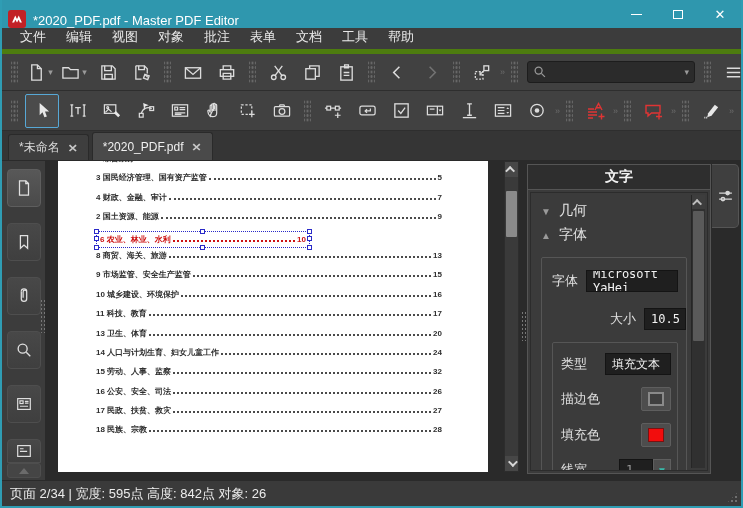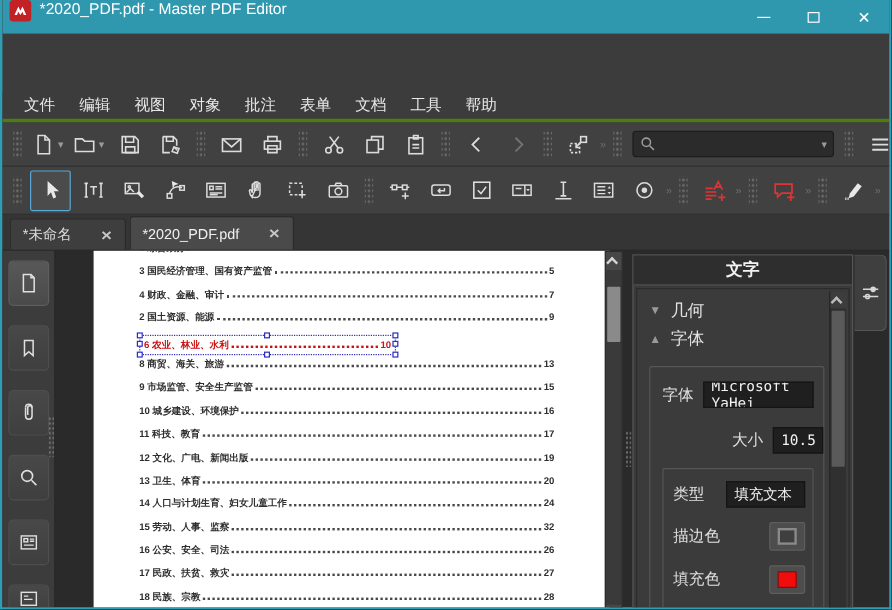--- a/index.html
+++ b/index.html
@@ -1,28 +1,28 @@
 <!DOCTYPE html>
 <html><head>
 <meta charset="utf-8">
 <style>
   * { box-sizing: border-box; margin: 0; padding: 0; }
   html,body { width:743px; height:508px; background:#1e1e1e; font-family:"Liberation Sans", sans-serif; }
   #app { width:743px; height:508px; border:2px solid #2f9db4; border-top:none; display:flex; flex-direction:column; background:#3c3c3c; overflow:hidden; }
 
   
-  .titlebar { height:28px; background:#2f97ae; display:flex; align-items:flex-start; padding:0 0 0 6px; flex:0 0 28px; }
+  .titlebar { height:28px; background:#2f97ae; display:flex; align-items:flex-end; padding:0 0 0 6px; flex:0 0 28px; }
   .app-logo { width:18px; height:18px; background:#c22126; border-radius:3px; display:flex; align-items:center; justify-content:center; margin-right:7px; }
   .title-text { color:#ffffff; font-size:13px; flex:1; }
   .win-btn { width:42px; height:28px; display:flex; align-items:center; justify-content:center; color:#fff; font-size:13px; cursor:default; }
   .min-glyph { width:11px; height:1px; background:#fff; display:inline-block; }
   .max-glyph { width:10px; height:9px; border:1px solid #fff; display:inline-block; }
 
   
-  .menubar { height:26px; background:#3c3c3c; border-bottom:3px solid #4d7c0f; display:flex; align-items:center; padding-left:8px; flex:0 0 26px;margin-top:48px; }
+  .menubar { height:26px; background:#3c3c3c; border-bottom:5px solid #4d7c0f; display:flex; align-items:flex-end; padding-left:8px; flex:0 0 26px; }
   .menu-item { color:#e8e8e8; font-size:13px; padding:3px 10px; }
 
   
   .toolbar { background:#414141; display:flex; align-items:center; border-bottom:1px solid #2e2e2e; }
   .tb1 { height:37px; flex:0 0 37px; padding:0 4px; }
   .tb2 { height:40px; flex:0 0 40px; padding:0 4px; }
   .grip { width:7px; height:24px; margin:0 5px;
     background-image:radial-gradient(circle, #686868 1px, transparent 1.4px);
     background-size:3.5px 4.5px; background-position:center; flex:0 0 7px;}
   .tbtn { height:30px; min-width:30px; display:flex; align-items:center; justify-content:center; border:1px solid transparent; border-radius:2px; margin:0 2px; position:relative; }
@@ -30,39 +30,39 @@
   .tbtn svg { display:block; }
   .caret { color:#9a9a9a; font-size:9px; margin-left:2px; }
   .dim { opacity:.32; }
   .ofl { color:#6d6d6d; font-size:9px; margin:0 1px; }
   .searchbox { width:168px; height:22px; background:#2b2b2b; border:1px solid #1d1d1d; border-radius:3px; display:flex; align-items:center; padding:0 5px; margin:0 4px; }
   .searchbox input { flex:1; background:transparent; border:none; outline:none; color:#ddd; font-size:12px; min-width:0; font-family:"Liberation Sans",sans-serif;}
   .searchbox .caret { margin-left:auto; }
 
   
   .tabbar { height:30px; background:#353535; display:flex; align-items:flex-end; padding-left:6px; flex:0 0 30px; border-bottom:1px solid #2a2a2a; }
-  .tab { height:26px; display:flex; align-items:center; gap:24px; padding:0 10px; background:#3e3e3e; border:1px solid #2a2a2a; border-bottom:none; border-radius:3px 3px 0 0; margin-right:3px; color:#dcdcdc; font-size:12px; }
+  .tab { height:26px; display:flex; align-items:center; gap:8px; padding:0 10px; background:#3e3e3e; border:1px solid #2a2a2a; border-bottom:none; border-radius:3px 3px 0 0; margin-right:3px; color:#dcdcdc; font-size:12px; }
   .tab.active { background:#4a4a4a; height:28px; color:#f0f0f0; }
   .tab-close { color:#c8c8c8; font-size:12px; font-weight:bold; transform:scaleY(.9); }
 
   
   .main { flex:1; display:flex; min-height:0; background:#2a2a2a; }
 
   
   .sidebar { width:44px; flex:0 0 44px; background:#3c3c3c; border-right:1px solid #2a2a2a; display:flex; flex-direction:column; align-items:center; padding-top:8px; position:relative; overflow:hidden; }
   .sbtn { width:34px; height:38px; border:1px solid #4e4e4e; border-radius:4px; background:linear-gradient(#484848,#3f3f3f); display:flex; align-items:center; justify-content:center; margin-bottom:16px; flex:0 0 38px; }
   .sbtn.active { background:linear-gradient(#585858,#4a4a4a); border-color:#5e5e5e; }
   .snav { width:34px; height:15px; border:1px solid #4e4e4e; border-radius:3px; background:#454545; display:flex; align-items:center; justify-content:center; margin-bottom:4px; flex:0 0 15px; }
   .tri-up { width:0; height:0; border-left:5px solid transparent; border-right:5px solid transparent; border-bottom:6px solid #6b6b6b; }
   .side-grip { position:absolute; right:0px; top:138px; width:5px; height:34px;
     background-image:radial-gradient(circle,#777 0.8px,transparent 1px); background-size:3px 4px; }
 
   
   .docarea { flex:1; position:relative; background:#2a2a2a; min-width:0; }
-  .page { position:absolute; left:32px; top:0; width:430px; height:311px; background:#ffffff; overflow:hidden; padding:0 46px 0 38px; }
+  .page { position:absolute; left:12px; top:0; width:430px; height:311px; background:#ffffff; overflow:hidden; padding:0 46px 0 38px; }
   .toc-row { display:flex; align-items:baseline; height:19.4px; color:#2e2e2e; font-size:8px; font-weight:bold; }
   .toc-row:first-child { margin-top:-8px; }
   .row-inner { display:flex; flex:1; align-items:baseline; }
   .toc-label { white-space:nowrap; }
   .toc-dots { flex:1; border-bottom:2px dotted #4a4a4a; margin:0 2px 2px 2px; }
   .toc-page { white-space:nowrap; }
   .toc-row.selected { color:#cc1111; }
   .sel-box { display:flex; align-items:baseline; width:214px; position:relative; border:1px dotted #2a2ac8; padding:2px 3px; }
   .sel-box .toc-dots { border-bottom-color:#cc1111; }
   .handle { position:absolute; width:5px; height:5px; background:#fff; border:1px solid #2a2ac8; }
@@ -505,27 +505,20 @@
           </div>
           <div class="toc-row">
             <span class="row-inner">
               <span class="toc-label">11 科技、教育</span>
               <span class="toc-dots"></span>
               <span class="toc-page">17</span>
             </span>
           </div>
           <div class="toc-row">
             <span class="row-inner">
-              <span class="toc-label">12 文化、广电、新闻出版</span>
-              <span class="toc-dots"></span>
-              <span class="toc-page">19</span>
-            </span>
-          </div>
-          <div class="toc-row">
-            <span class="row-inner">
               <span class="toc-label">13 卫生、体育</span>
               <span class="toc-dots"></span>
               <span class="toc-page">20</span>
             </span>
           </div>
           <div class="toc-row">
             <span class="row-inner">
               <span class="toc-label">14 人口与计划生育、妇女儿童工作</span>
               <span class="toc-dots"></span>
               <span class="toc-page">24</span>
@@ -637,14 +630,18 @@
       <div class="sidetab">
         <svg width="17" height="17" viewBox="0 0 20 20" fill="none" stroke="#d8d8d8" stroke-width="1.5">
             <path d="M2.5 6h15M2.5 13h15"></path>
             <circle cx="12.5" cy="6" r="2" fill="#d8d8d8"></circle>
             <circle cx="7" cy="13" r="2" fill="none"></circle>
           </svg>
       </div>
     </div>
   </div>
 
+  <div class="statusbar">
+    <span>页面 2/34 | 宽度: 595点 高度: 842点 对象: 26</span>
+    <span class="resize-grip"></span>
+  </div>
 
 </div>
 
 </body></html>

